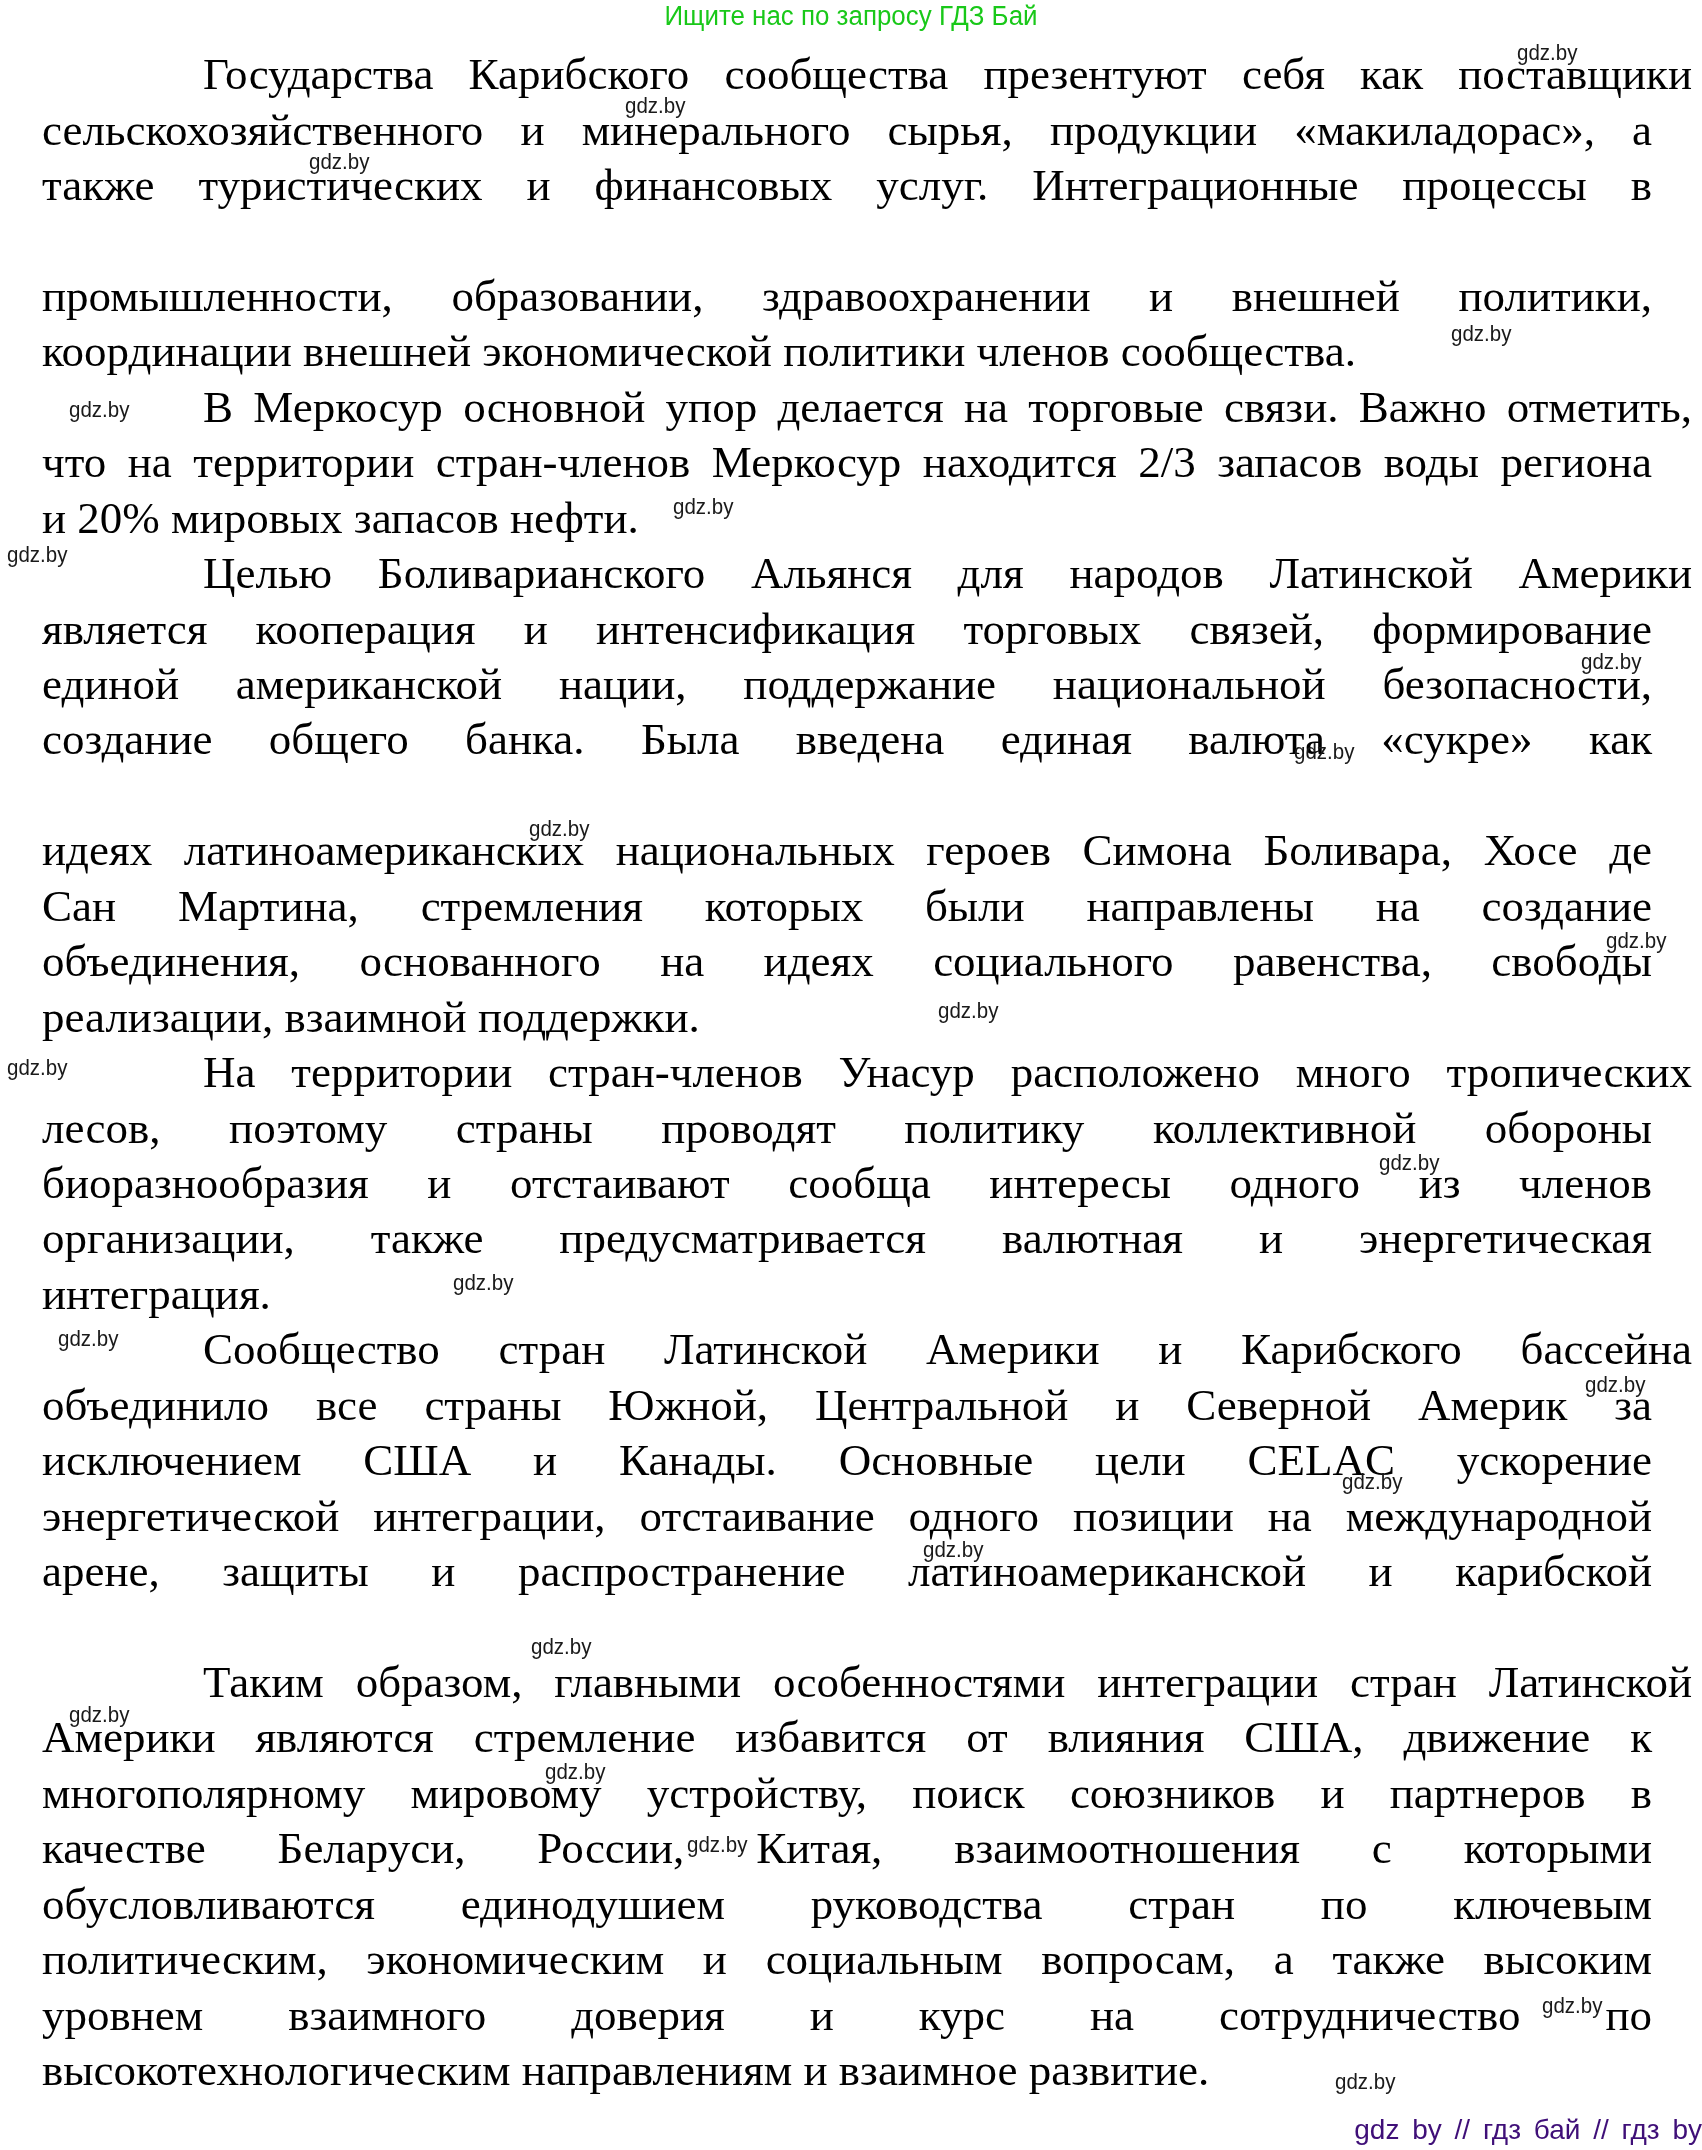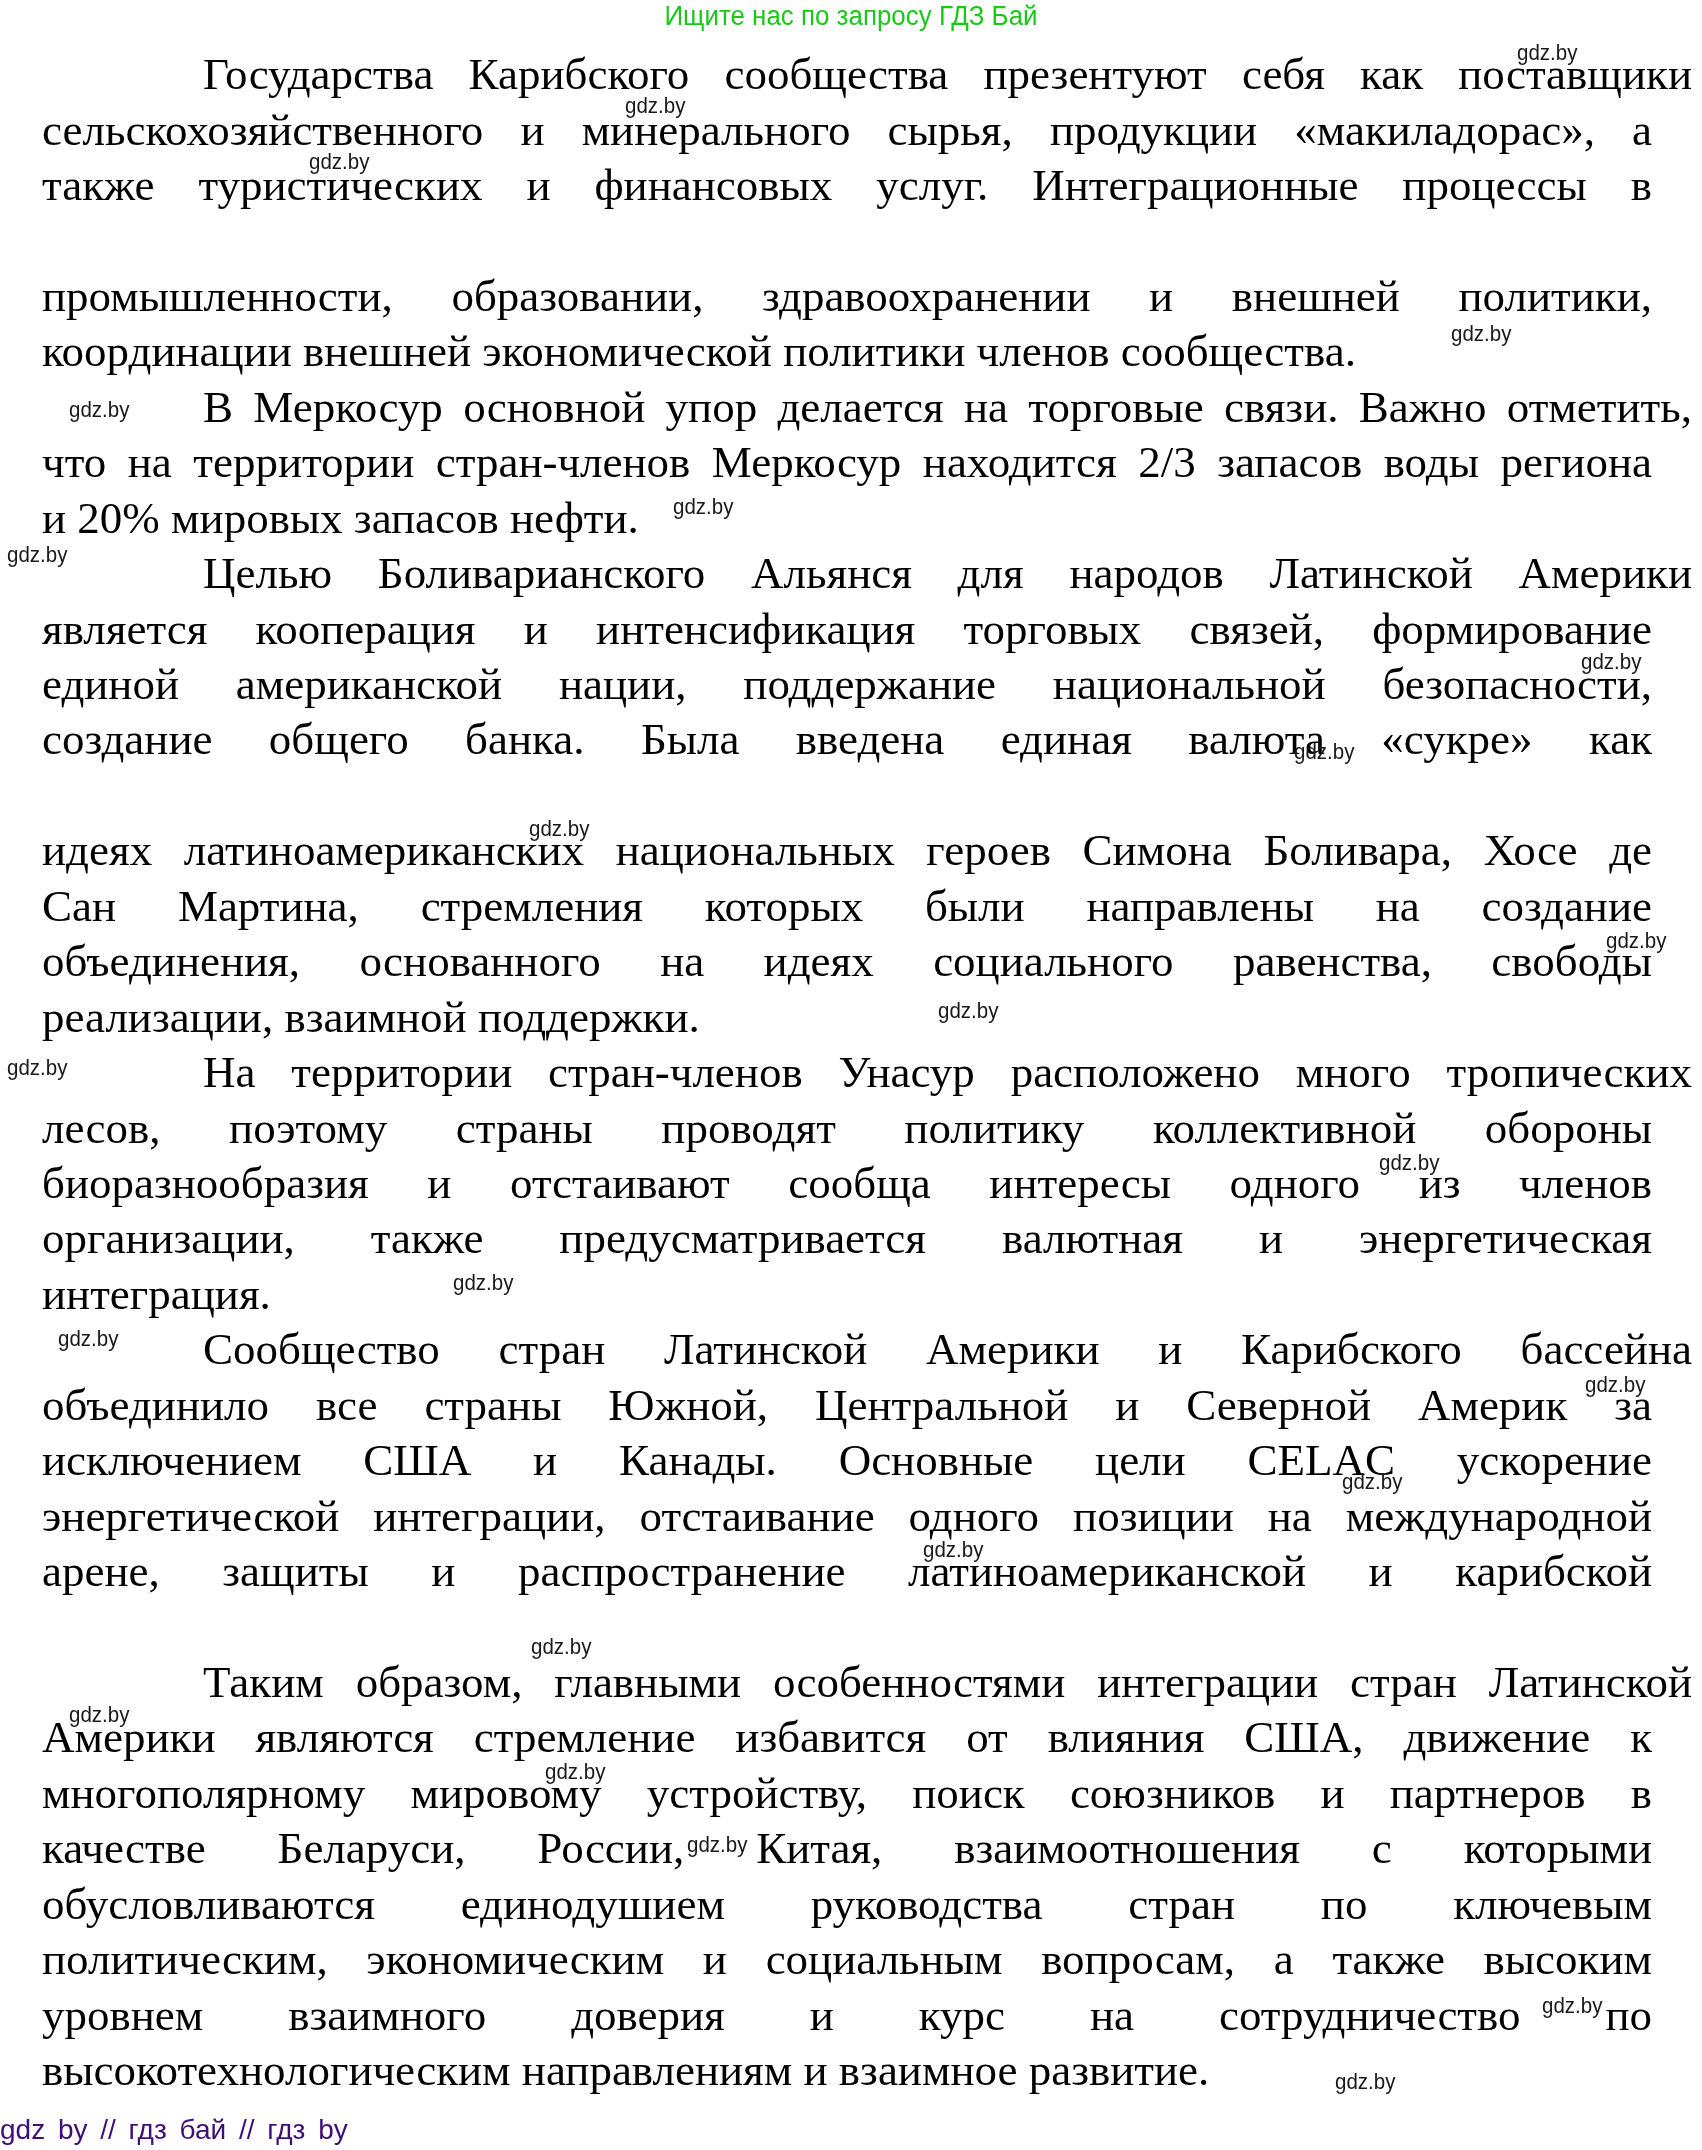--- a/index.html
+++ b/index.html
@@ -5,21 +5,21 @@
   html, body { margin: 0; padding: 0; background: #ffffff; }
   body { width: 1702px; height: 2151px; position: relative; overflow: hidden; }
   .header {
     position: absolute; left: 0; top: 0; width: 1702px; height: 33px;
     text-align: center; font-family: "Liberation Sans", sans-serif;
     font-size: 27px; line-height: 33px; color: #19c819;
     transform: scaleX(0.96);
   }
   .footer {
     position: absolute; left: 0; top: 2112px; width: 1702px; height: 36px;
-    text-align: left; font-family: "Liberation Sans", sans-serif;
+    text-align: right; font-family: "Liberation Sans", sans-serif;
     font-size: 28px; line-height: 36px; color: #3f0f78; word-spacing: 5px;
   }
   .page { position: absolute; left: 0; top: 0; width: 1702px; height: 2151px; }
   .line {
     position: absolute; left: 42px; width: 1610px; height: 55px;
     font-family: "Liberation Serif", serif; font-size: 45px; line-height: 55px;
     color: #000; white-space: nowrap; overflow: visible;
     text-align: justify; text-align-last: justify;
   }
   .line.indent { left: 176px; width: 1489px; margin-left: 27px; }

